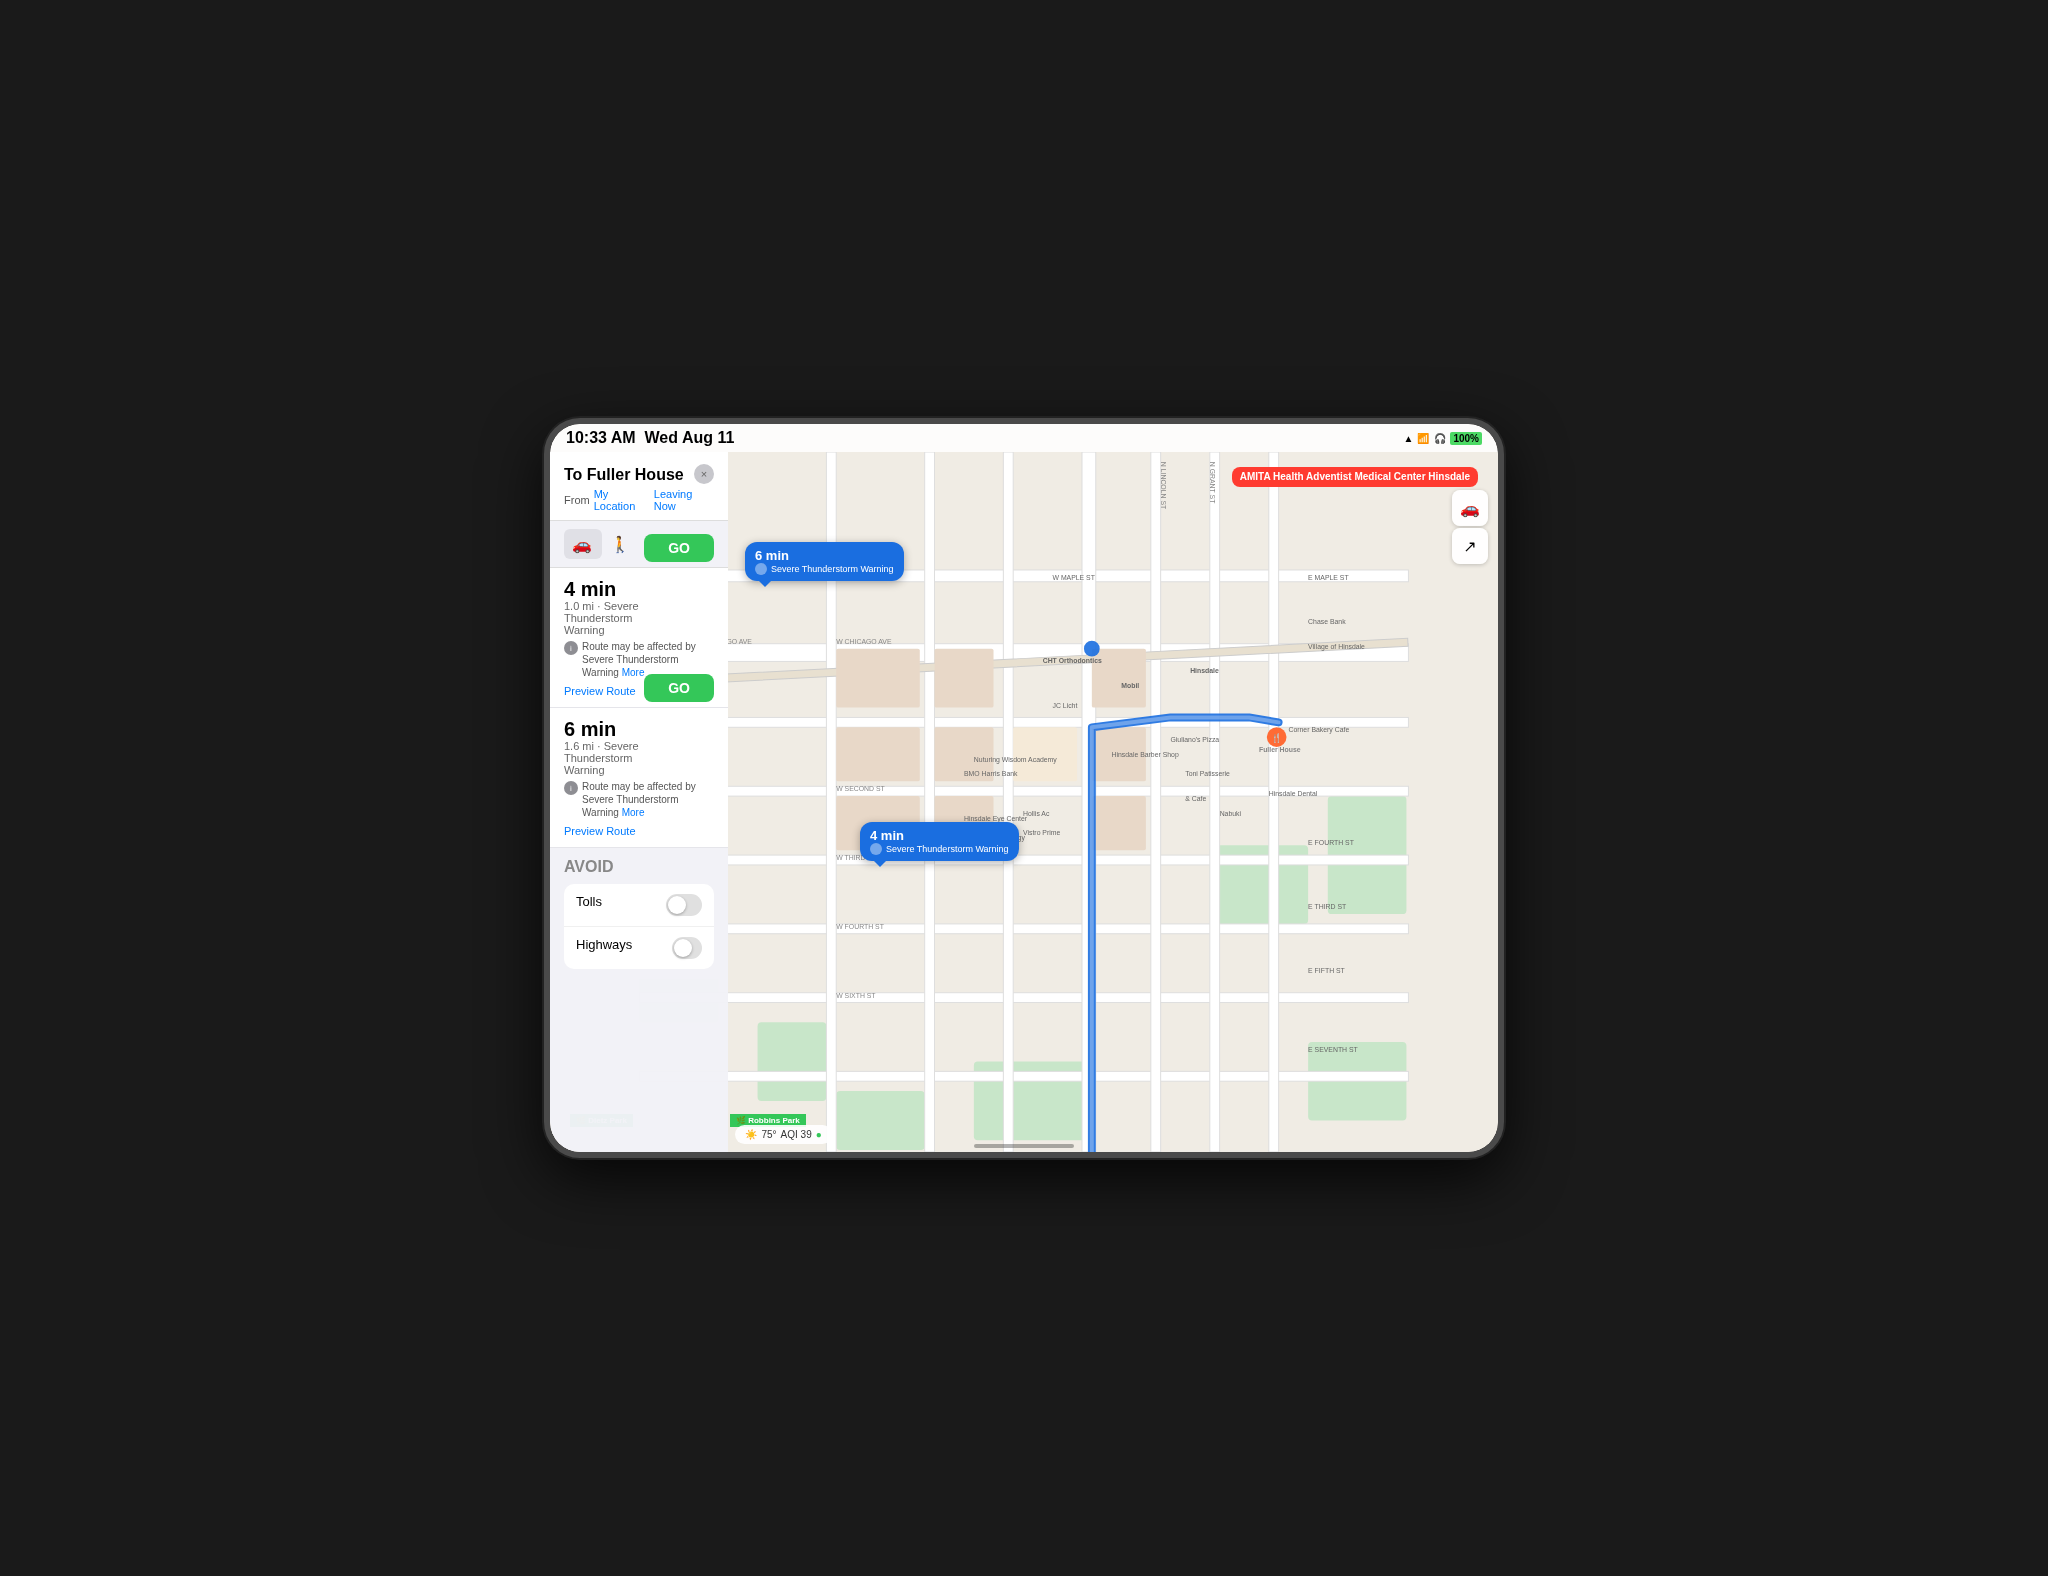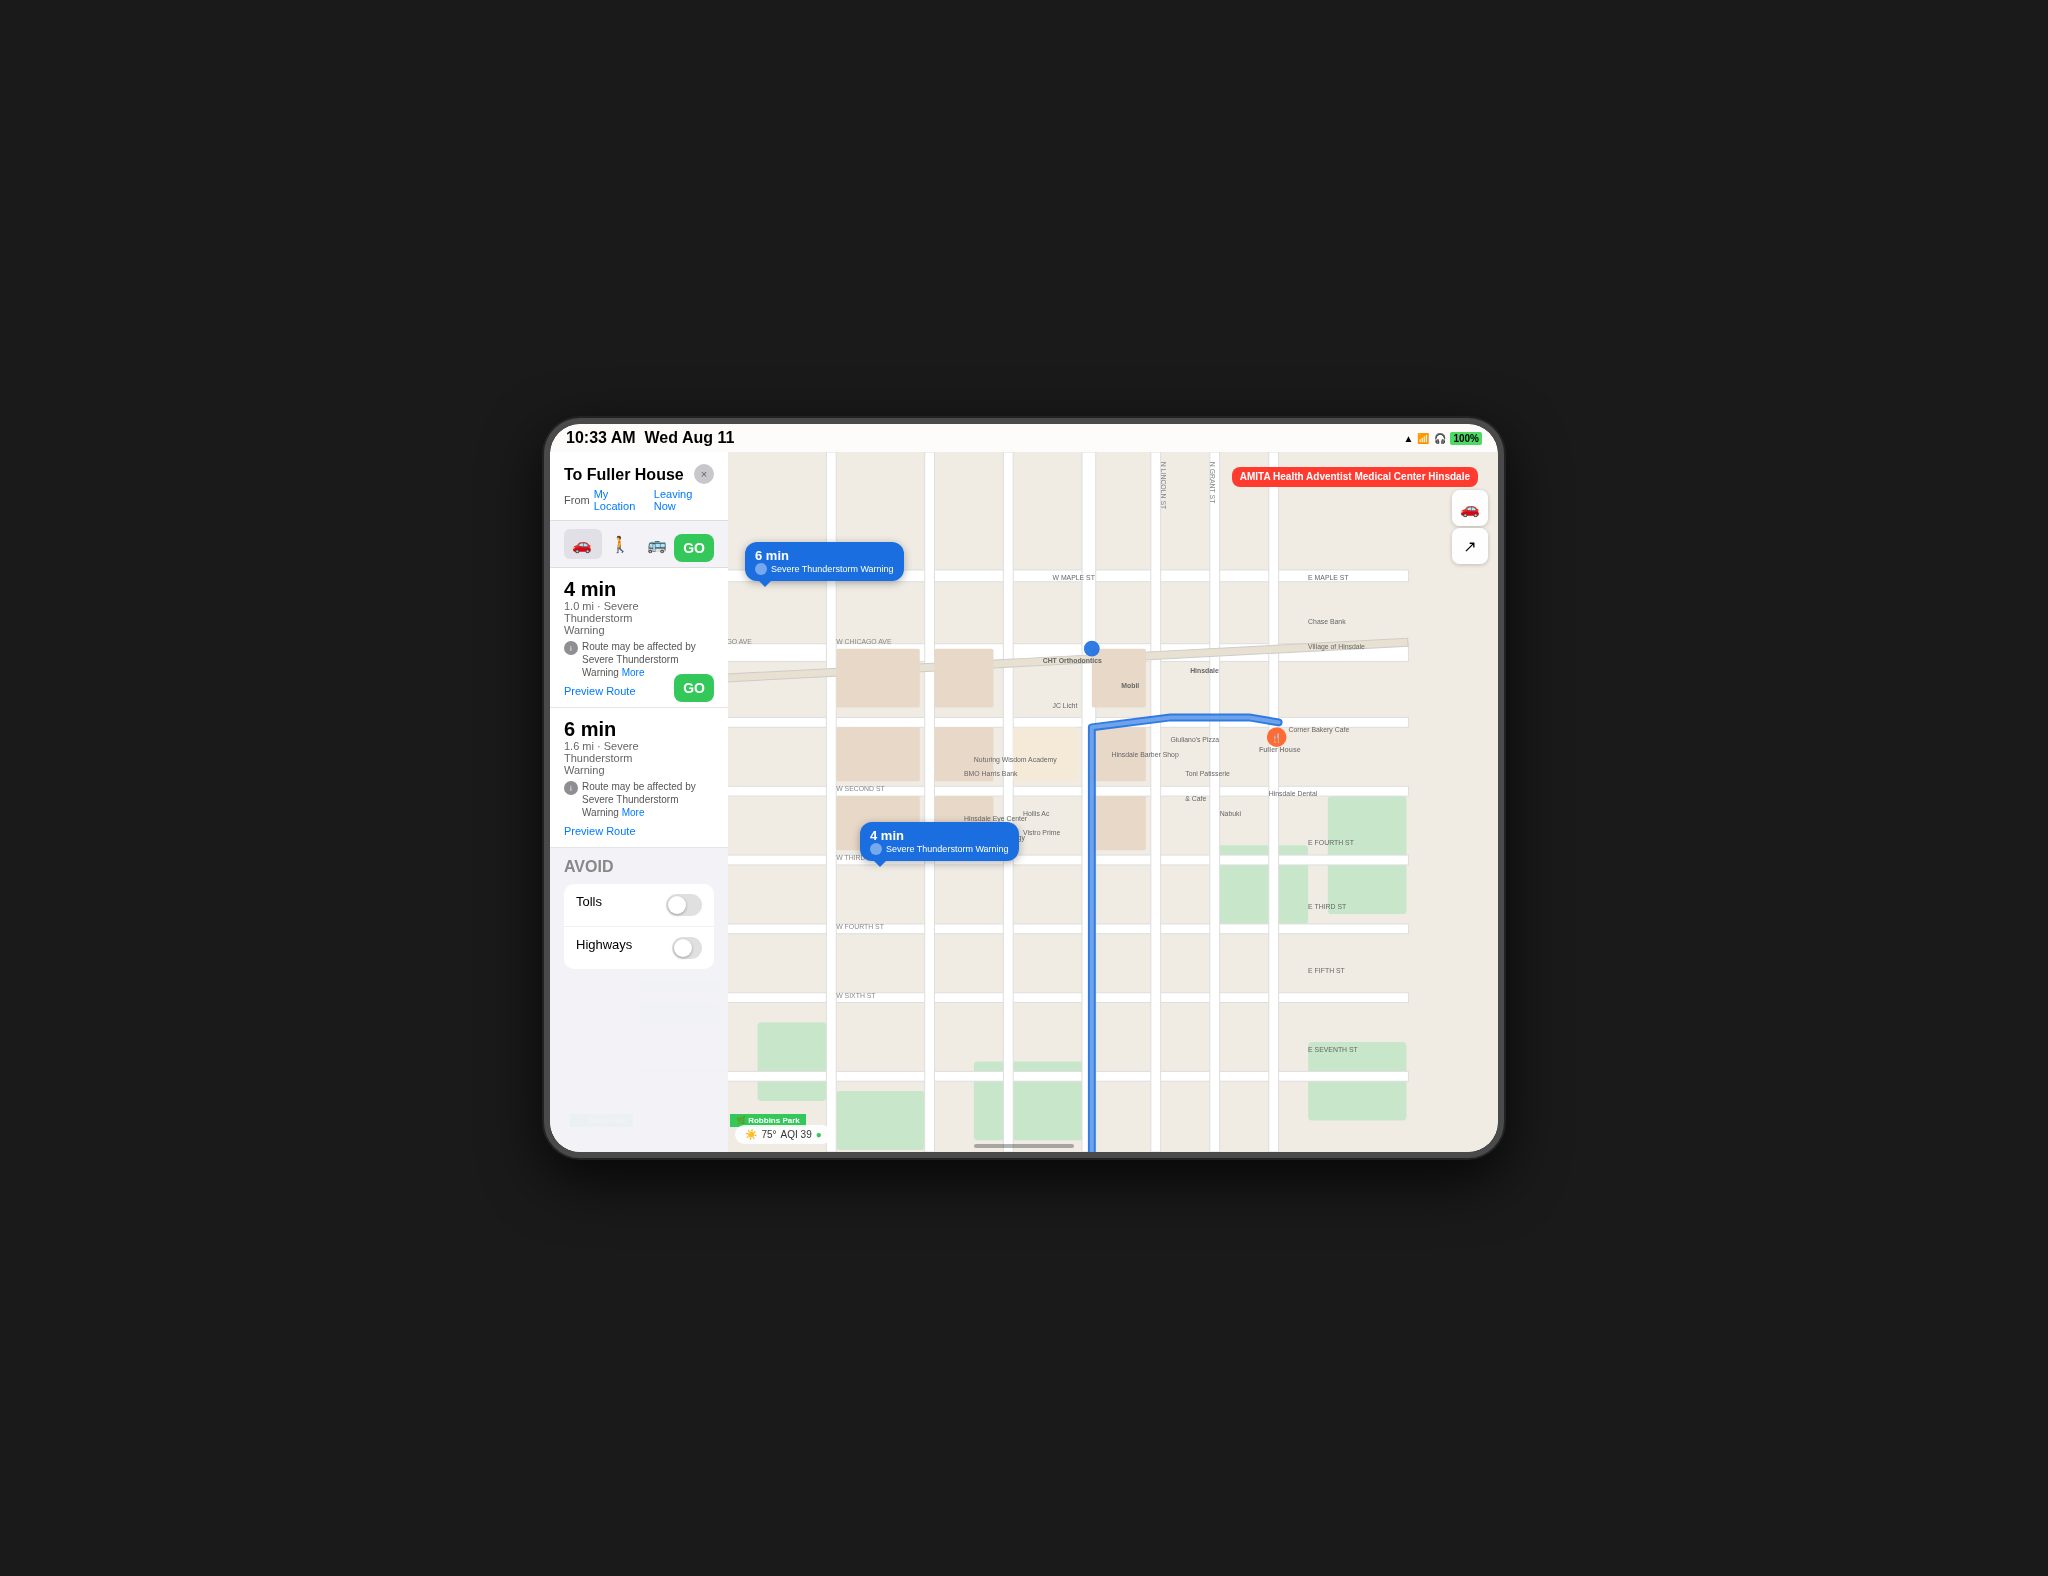--- a/index.html
+++ b/index.html
@@ -230,21 +230,21 @@
 
     .warning-more {
       color: #007aff;
     }
 
     .go-btn {
       background: #34c759;
       color: #fff;
       border: none;
       border-radius: 8px;
-      padding: 6px 9px;
+      padding: 6px 24px;
       font-size: 14px;
       font-weight: 700;
       cursor: pointer;
       float: right;
       margin-top: -44px;
     }
 
     .preview-link {
       color: #007aff;
       font-size: 11px;

